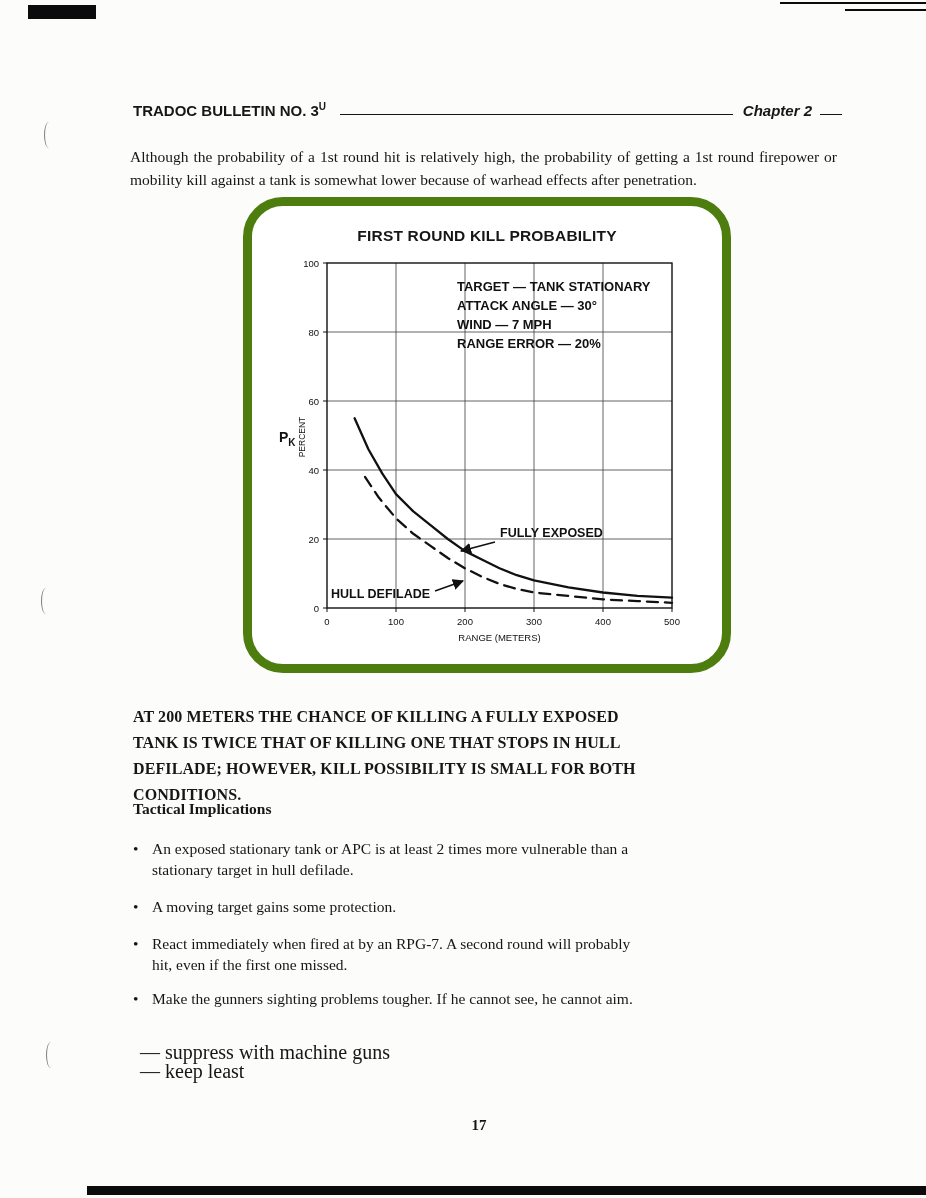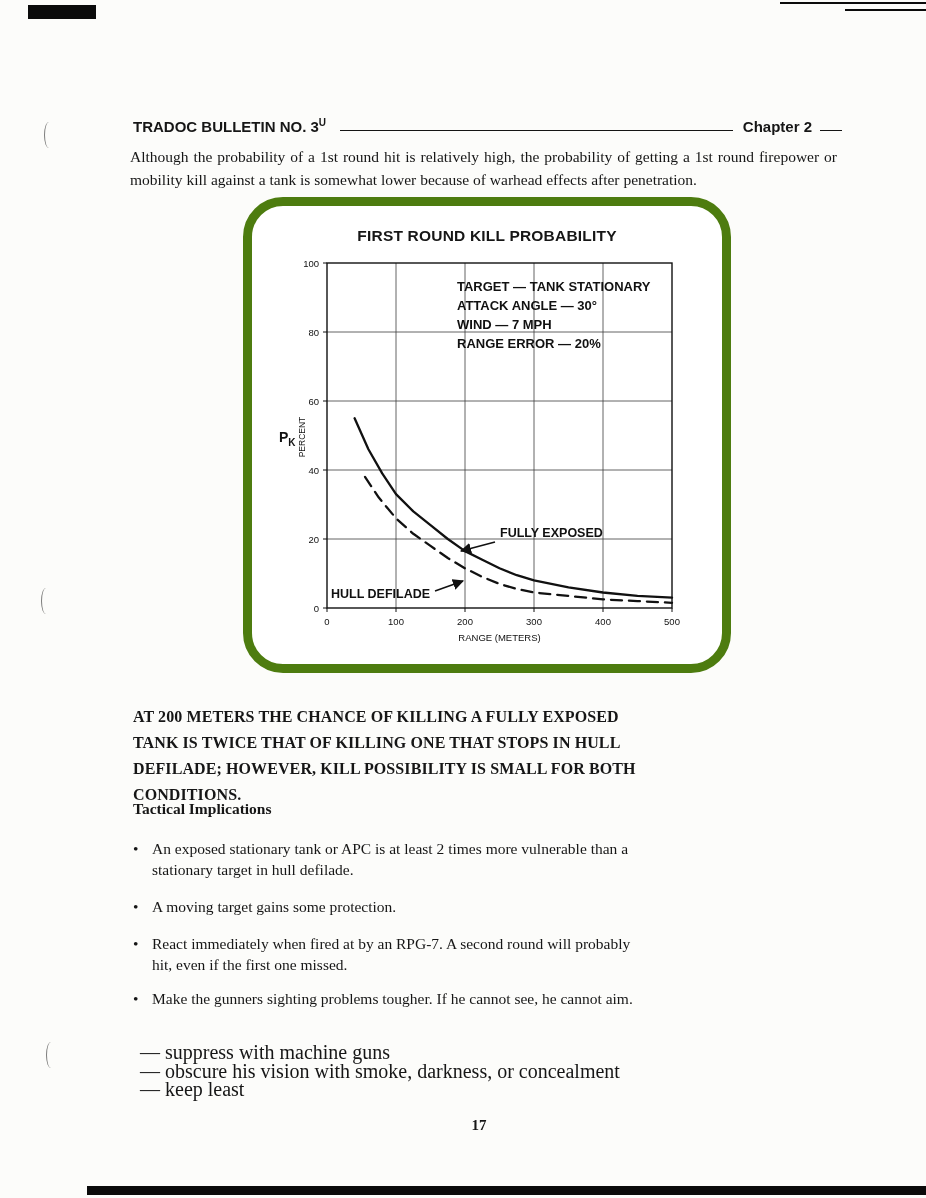--- a/index.html
+++ b/index.html
@@ -4,25 +4,25 @@
 <style>
   html,body{margin:0;padding:0;background:#e8e8e6;}
   .page{
     position:relative;width:926px;height:1198px;background:#fcfcfa;
     font-family:"Liberation Serif",serif;color:#161616;overflow:hidden;margin:0 auto;
   }
   
   .bar{position:absolute;background:#0b0b0b;}
   .artifact-paren{position:absolute;width:9px;height:26px;border-left:1.6px solid rgba(0,0,0,.5);border-radius:50%/50%;}
   
-  .hdr{position:absolute;left:133px;right:84px;top:74px;display:flex;align-items:flex-end;
+  .hdr{position:absolute;left:133px;right:84px;top:58px;display:flex;align-items:flex-end;
        font-family:"Liberation Sans",sans-serif;font-weight:bold;font-size:15px;}
   .hdr .rule{flex:1;border-bottom:1.6px solid #141414;margin:0 10px 4px 14px;}
   .hdr .rule-short{width:22px;border-bottom:1.6px solid #141414;margin:0 0 4px 8px;}
-  .hdr .chapter{margin-top:44px;}
+  .hdr .chapter{font-style:italic;margin-top:44px;}
   sup{font-size:10px;}
   .sect-title{position:absolute;left:133px;top:104px;font-weight:bold;font-size:15.5px;}
   .intro{position:absolute;left:130px;top:145px;width:707px;font-size:15.5px;line-height:23px;text-align:justify;}
   
   .chart-box{position:absolute;left:243px;top:197px;width:470px;height:458px;
              border:9px solid #4d7c0f;border-radius:40px;background:#fff;}
   .chart-title{text-align:center;margin-top:21px;font-family:"Liberation Sans",sans-serif;
                font-weight:bold;font-size:15.5px;letter-spacing:.2px;}
   .chart-box svg{display:block;margin:6px auto 0 auto;}
   
@@ -135,19 +135,18 @@
       <span class="btxt">React immediately when fired at by an RPG-7. A second round will probably hit, even if the first one missed.</span>
     </div>
     <div class="bullet-row">
       <span class="dot">•</span>
       <span class="btxt">Make the gunners sighting problems tougher. If he cannot see, he cannot aim.</span>
     </div>
   </div>
 
   <div class="subs">
     <div>—  suppress with machine guns</div>
-    <div>—  obscure his vision with smoke, darkness, or concealment</div>
     <div>—  keep least</div>
   </div>
 
   <div class="pageno">17</div>
 
 </div>
 
 </body></html>

